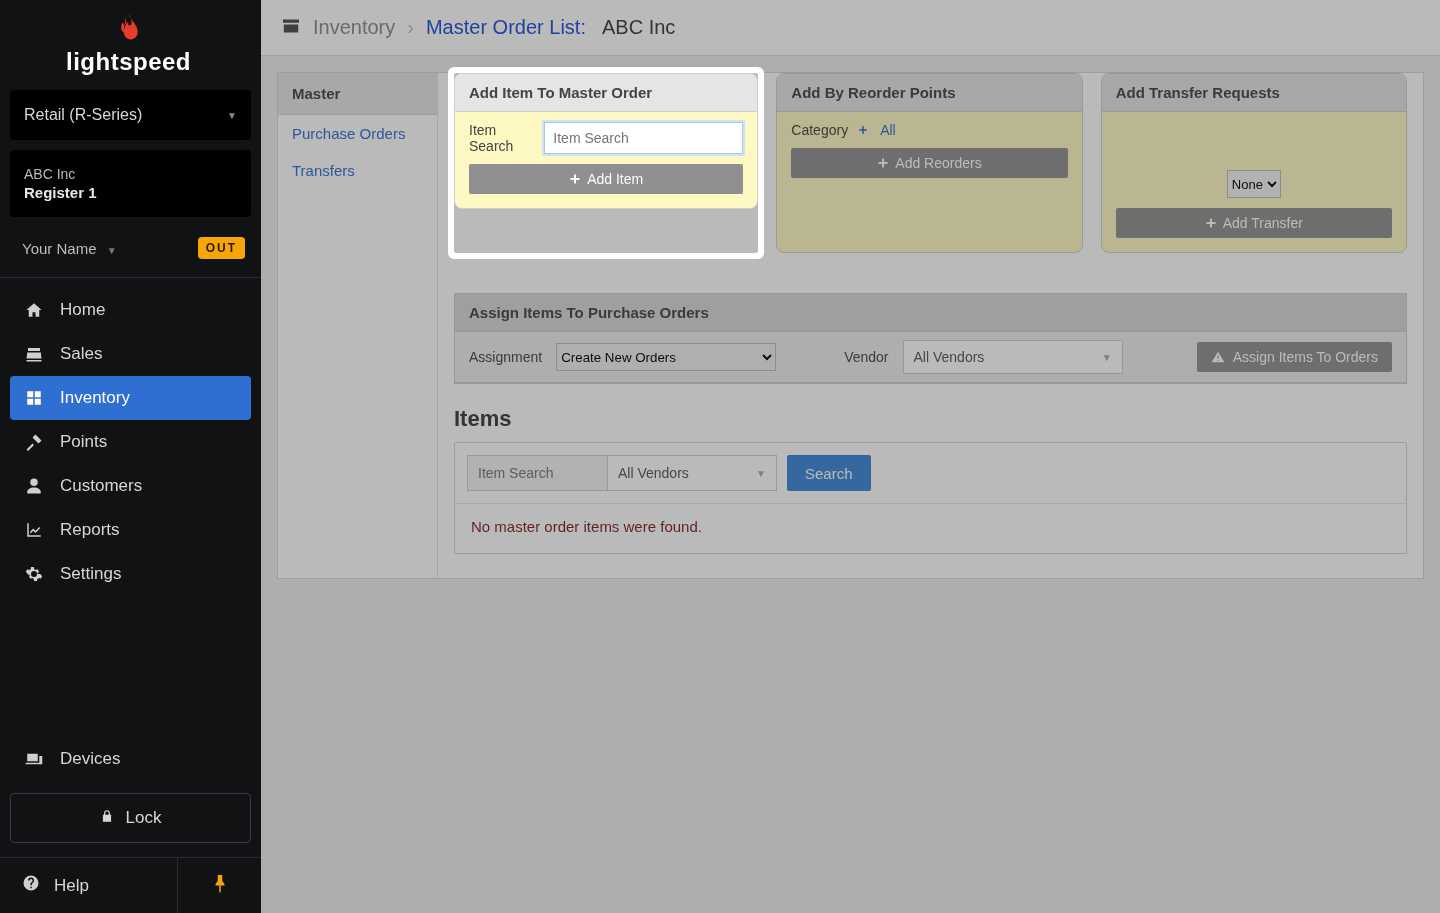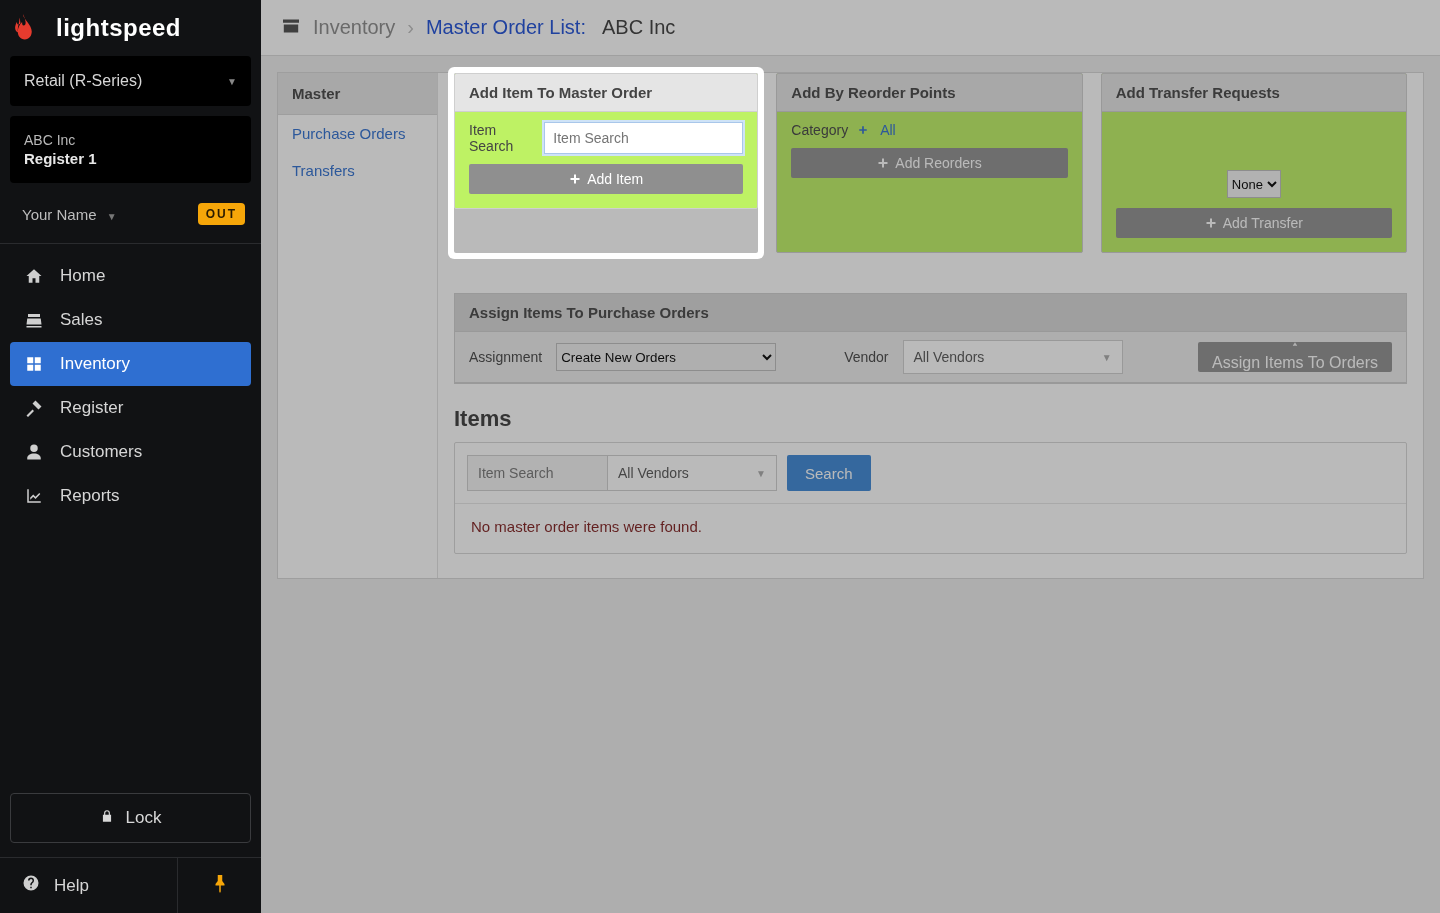--- a/index.html
+++ b/index.html
@@ -1,21 +1,21 @@
 <!DOCTYPE html>
 <html><head>
 <meta charset="utf-8">
 <style>
   * { box-sizing: border-box; margin: 0; padding: 0; }
   html, body { height: 100%; font-family: -apple-system, BlinkMacSystemFont, "Segoe UI", Helvetica, Arial, sans-serif; font-size: 15px; }
   body { display: flex; background: #eeeeee; color: #333; }
 
   
   .sidebar { width: 261px; flex-shrink: 0; background: #111214; color: #dcdcdc; display: flex; flex-direction: column; height: 913px; }
-  .logo-row { display: flex; align-items: center; gap: 22px; padding: 14px 16px 14px 12px; font-size: 24px; font-weight: 700; color: #fff; letter-spacing: .5px;}
+  .logo-row { display: flex; align-items: center; gap: 6px; padding: 14px 16px 14px 12px; font-size: 24px; font-weight: 700; color: #fff; letter-spacing: .5px; flex-direction: column;}
   .flame svg { width: 22px; height: 28px; display:block; }
   .logo-row span.brand { font-weight: 600; }
   .sb-box { margin: 0 10px 10px; background: #000000; border-radius: 4px; padding: 16px 14px; position: relative; }
   .sb-box.product { display:flex; align-items:center; justify-content:space-between; font-size:16px; color:#d7d7d7;}
   .sb-box.product .caret { font-size:10px; color:#888; }
   .sb-box.company .line1 { font-size: 14px; color: #b9b9b9; }
   .sb-box.company .line2 { font-size: 15px; font-weight: 600; color: #e7e7e7; margin-top:2px;}
   .user-row { display:flex; align-items:center; justify-content:space-between; padding: 10px 16px 18px 22px;}
   .user-row .name { color:#bdbdbd; font-size:15px; }
   .user-row .caret { font-size:10px; color:#777; margin-left:6px;}
@@ -47,41 +47,41 @@
   .crumb-title2 { color:#3a3a3a; font-weight:400; margin-left:4px;}
 
   .content-wrap { flex:1; padding:16px; }
   .panel { background:#fff; border:1px solid #d6d6d6; display:flex; min-height:450px;}
   .subnav { width:160px; border-right:1px solid #e2e2e2;}
   .subnav-h { background:#e5e5e5; padding:12px 14px; font-weight:700; color:#444; border-bottom:1px solid #d6d6d6;}
   .subnav a { display:block; padding:10px 14px; color:#2f6fd1; text-decoration:none; font-size:15px;}
   .panel-body { flex:1; padding:0 16px 24px 16px;}
 
   .trio { display:flex; gap:18px; padding-top:0; margin-top:0;}
-  .card { flex:1; border:1px solid #cfcfcf; background:#bef264; border-radius:2px; overflow:hidden;}
+  .card { flex:1; border:1px solid #cfcfcf; background:#fef9c3; border-radius:8px; overflow:hidden;}
   .card-h { background:#e5e5e5; padding:10px 14px; font-weight:700; color:#444; border-bottom:1px solid #cfcfcf;}
   .card-b { padding:10px 14px 14px;}
   .field-row { display:flex; align-items:center; gap:10px; margin-bottom:10px; font-size:14px; color:#444;}
   .field-row.center { justify-content:center;margin-top:48px; }
   .txt-in { flex:1; height:32px; border:1px solid #a9c7ea; background:#fff; padding:0 8px; font-size:14px; outline:2px solid #cfe3f7;}
   .btn-grey { display:flex; align-items:center; justify-content:center; gap:6px; height:30px; background:#8f8f8f; color:#fff; border:none; border-radius:2px; width:100%; font-size:14px; cursor:pointer;}
   .btn-grey svg { width:12px; height:12px; fill:#fff;}
   .link-blue { color:#2f6fd1; font-size:14px; display:inline-flex; align-items:center; gap:12px;}
   .link-blue svg{ width:10px; height:10px; fill:#2f6fd1;}
   .sel { height:28px; border:1px solid #bdbdbd; background:#f3f3f3; font-size:13px;}
 
   .wide-card { margin-top:40px; border:1px solid #cfcfcf;}
   .wide-h { background:#d7d7d7; padding:10px 14px; font-weight:700; color:#444; border-bottom:1px solid #cfcfcf;}
   .wide-b { background:#ededed; padding:8px 14px; display:flex; align-items:center; gap:14px; border-bottom:1px solid #cfcfcf;}
   .wide-b .lbl { font-size:14px; color:#444;}
   .wide-b select.big { flex:0 0 220px; height:28px; border:1px solid #bdbdbd;}
   .wide-b .spacer { width:40px;}
   .vendor-dd { flex:0 0 220px; height:34px; border:1px solid #cfcfcf; background:#fff; display:flex; align-items:center; justify-content:space-between; padding:0 10px; font-size:14px; color:#555;}
   .vendor-dd .tri { color:#aaa; font-size:10px;}
-  .btn-assign { height:30px; padding:0 14px; background:#8f8f8f; color:#fff; border:none; border-radius:2px; display:inline-flex; align-items:center; gap:8px; font-size:16px; cursor:pointer; margin-left:auto;flex-direction:column;}
+  .btn-assign { height:30px; padding:0 14px; background:#8f8f8f; color:#fff; border:none; border-radius:2px; display:inline-flex; align-items:center; gap:8px; font-size:14px; cursor:pointer; margin-left:auto;}
   .btn-assign svg { width:14px; height:12px; fill:#fff;}
 
   .items-h { font-size:22px; font-weight:700; color:#3a3a3a; margin:22px 0 10px;}
   .items-box { border:1px solid #d6d6d6; border-radius:2px;}
   .items-top { padding:12px; display:flex; gap:0; align-items:center;}
   .items-top input { height:36px; width:140px; border:1px solid #cfcfcf; background:#f3f3f3; padding:0 10px; font-size:14px; border-right:none;}
   .items-top .dd { height:36px; width:170px; border:1px solid #cfcfcf; background:#fff; display:flex; align-items:center; justify-content:space-between; padding:0 10px; font-size:14px; color:#555;}
   .items-top .dd .tri{ color:#aaa; font-size:10px;}
   .btn-blue { height:36px; padding:0 18px; background:#3b86d6; color:#fff; border:none; font-size:15px; border-radius:2px; margin-left:10px; cursor:pointer;}
   .items-msg { padding:14px 16px 18px; color:#7f1d1d; font-size:15px; border-top:1px solid #e6e6e6;}
@@ -148,42 +148,60 @@
           </svg>
         </span>
       <span>Inventory</span>
     </div>
     <div class="nav-item">
       <span class="nicon">
           <svg viewBox="0 0 24 24">
             <path d="M14 2l8 8-4 4-8-8zM2 22l8-8 2 2-8 8z"></path>
           </svg>
         </span>
-      <span>Register</span>
+      <span>Points</span>
     </div>
     <div class="nav-item">
       <span class="nicon">
           <svg viewBox="0 0 24 24">
             <path d="M12 12a5 5 0 100-10 5 5 0 000 10zm0 2c-5 0-9 2.5-9 6v2h18v-2c0-3.5-4-6-9-6z"></path>
           </svg>
         </span>
       <span>Customers</span>
     </div>
     <div class="nav-item">
       <span class="nicon">
           <svg viewBox="0 0 24 24">
             <path d="M3 3v18h18v-2H5V3zM7 14l4-4 3 3 5-5 1.4 1.4L14 16l-3-3-4 4z"></path>
           </svg>
         </span>
       <span>Reports</span>
     </div>
+    <div class="nav-item">
+      <span class="nicon">
+          <svg viewBox="0 0 24 24">
+            <path d="M12 8a4 4 0 100 8 4 4 0 000-8zm9 4a7 7 0 01-.1 1.2l2.1 1.6-2 3.5-2.5-1a7 7 0 01-2 1.2l-.4 2.7h-4l-.4-2.7a7 7 0 01-2-1.2l-2.5 1-2-3.5 2.1-1.6A7 7 0 013 12a7 7 0 01.1-1.2L1 9.2l2-3.5 2.5 1a7 7 0 012-1.2L7.9 2.8h4l.4 2.7a7 7 0 012 1.2l2.5-1 2 3.5-2.1 1.6c.1.4.1.8.1 1.2z"></path>
+          </svg>
+        </span>
+      <span>Settings</span>
+    </div>
   </div>
 
   <div class="sb-spacer"></div>
 
+  <div class="devices">
+    <div class="nav-item">
+      <span class="nicon">
+          <svg viewBox="0 0 24 24">
+            <path d="M3 5h14v10H3zM1 17h18v2H1zM19 8h4v11h-4z"></path>
+          </svg>
+        </span>
+      <span>Devices</span>
+    </div>
+  </div>
 
   <div class="lock-btn">
     <span><svg viewBox="0 0 24 24">
           <path d="M12 2a5 5 0 00-5 5v3H5v12h14V10h-2V7a5 5 0 00-5-5zm-3 5a3 3 0 116 0v3H9z"></path>
         </svg></span>
     <span>Lock</span>
   </div>
 
   <div class="footer-row">
     <div class="help-cell">

